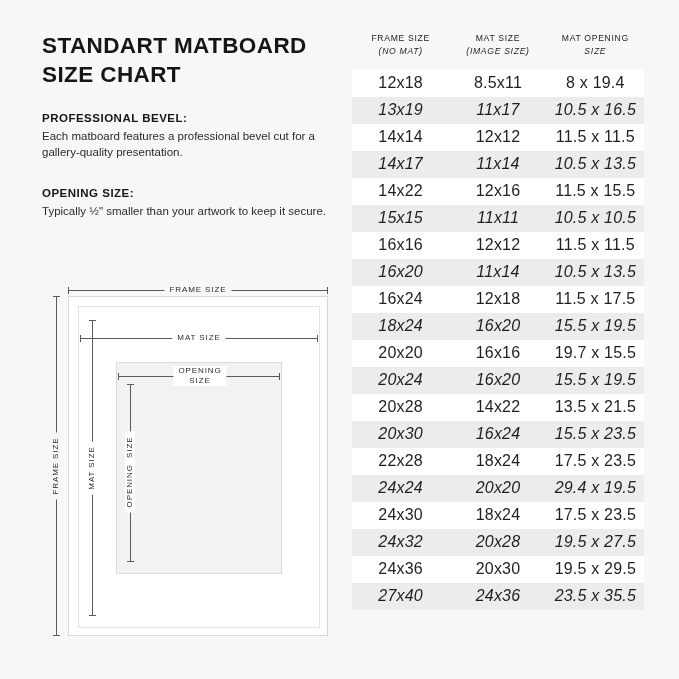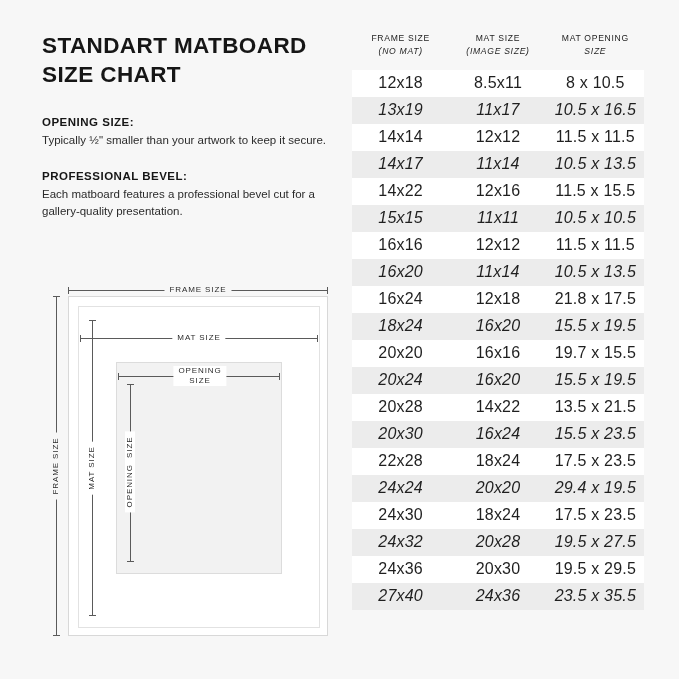--- a/index.html
+++ b/index.html
@@ -201,28 +201,28 @@
   }
 </style>
 </head>
 <body>
 
 <div class="page">
 
   <div class="left-col">
     <h1 class="main-title">STANDART MATBOARD SIZE CHART</h1>
 
+    <div class="info-block second">
+      <p class="info-heading">PROFESSIONAL BEVEL:</p>
+      <p class="info-text">Each matboard features a professional bevel cut for a gallery-quality presentation.</p>
+    </div>
+
     <div class="info-block">
       <p class="info-heading">OPENING SIZE:</p>
       <p class="info-text">Typically ½" smaller than your artwork to keep it secure.</p>
-    </div>
-
-    <div class="info-block second">
-      <p class="info-heading">PROFESSIONAL BEVEL:</p>
-      <p class="info-text">Each matboard features a professional bevel cut for a gallery-quality presentation.</p>
     </div>
   </div>
 
   <div class="diagram">
 
     <div class="frame-outer"></div>
     <div class="mat-area"></div>
     <div class="opening-area"></div>
 
     <div class="m-line-h" style="left:26px; top:4px; width:260px;">
@@ -280,21 +280,21 @@
       </div>
       <div class="th">
         <span>MAT OPENING</span>
         <span class="sub">SIZE</span>
       </div>
     </div>
 
     <div class="t-row">
       <div class="td">12x18</div>
       <div class="td">8.5x11</div>
-      <div class="td">8 x 10.5</div>
+      <div class="td">8 x 19.4</div>
     </div>
     <div class="t-row alt">
       <div class="td">13x19</div>
       <div class="td">11x17</div>
       <div class="td">10.5 x 16.5</div>
     </div>
     <div class="t-row">
       <div class="td">14x14</div>
       <div class="td">12x12</div>
       <div class="td">11.5 x 11.5</div>
@@ -320,21 +320,21 @@
       <div class="td">11.5 x 11.5</div>
     </div>
     <div class="t-row alt">
       <div class="td">16x20</div>
       <div class="td">11x14</div>
       <div class="td">10.5 x 13.5</div>
     </div>
     <div class="t-row">
       <div class="td">16x24</div>
       <div class="td">12x18</div>
-      <div class="td">21.8 x 17.5</div>
+      <div class="td">11.5 x 17.5</div>
     </div>
     <div class="t-row alt">
       <div class="td">18x24</div>
       <div class="td">16x20</div>
       <div class="td">15.5 x 19.5</div>
     </div>
     <div class="t-row">
       <div class="td">20x20</div>
       <div class="td">16x16</div>
       <div class="td">19.7 x 15.5</div>

